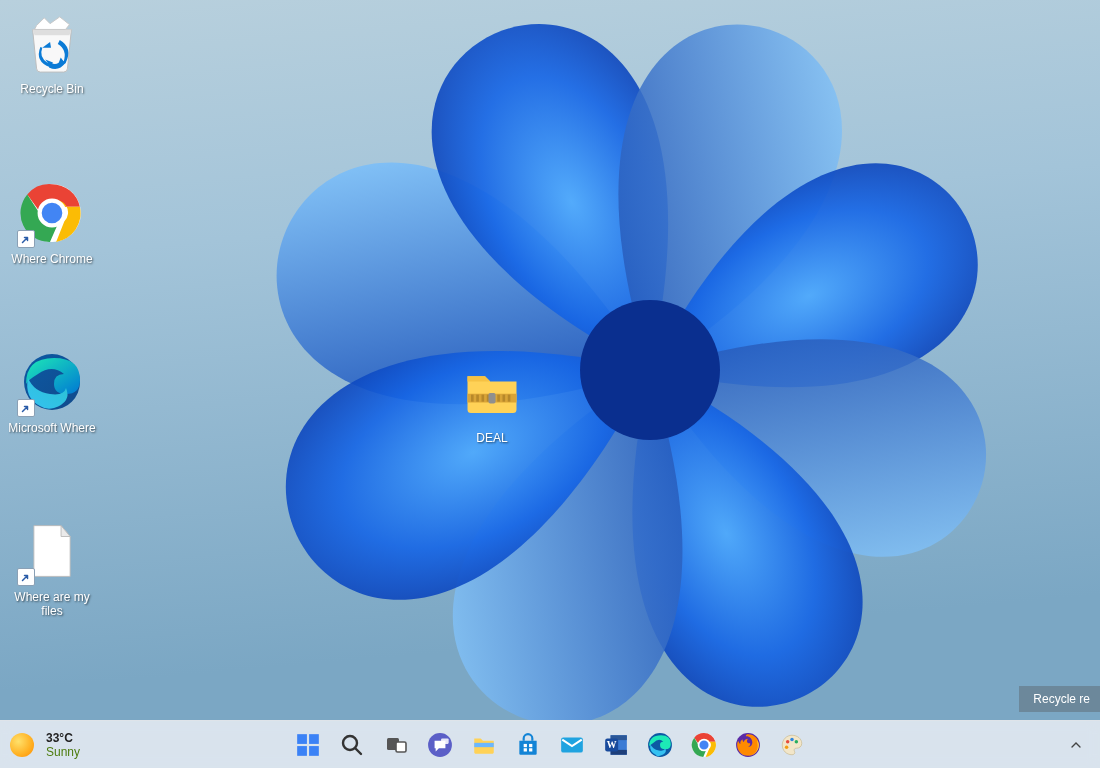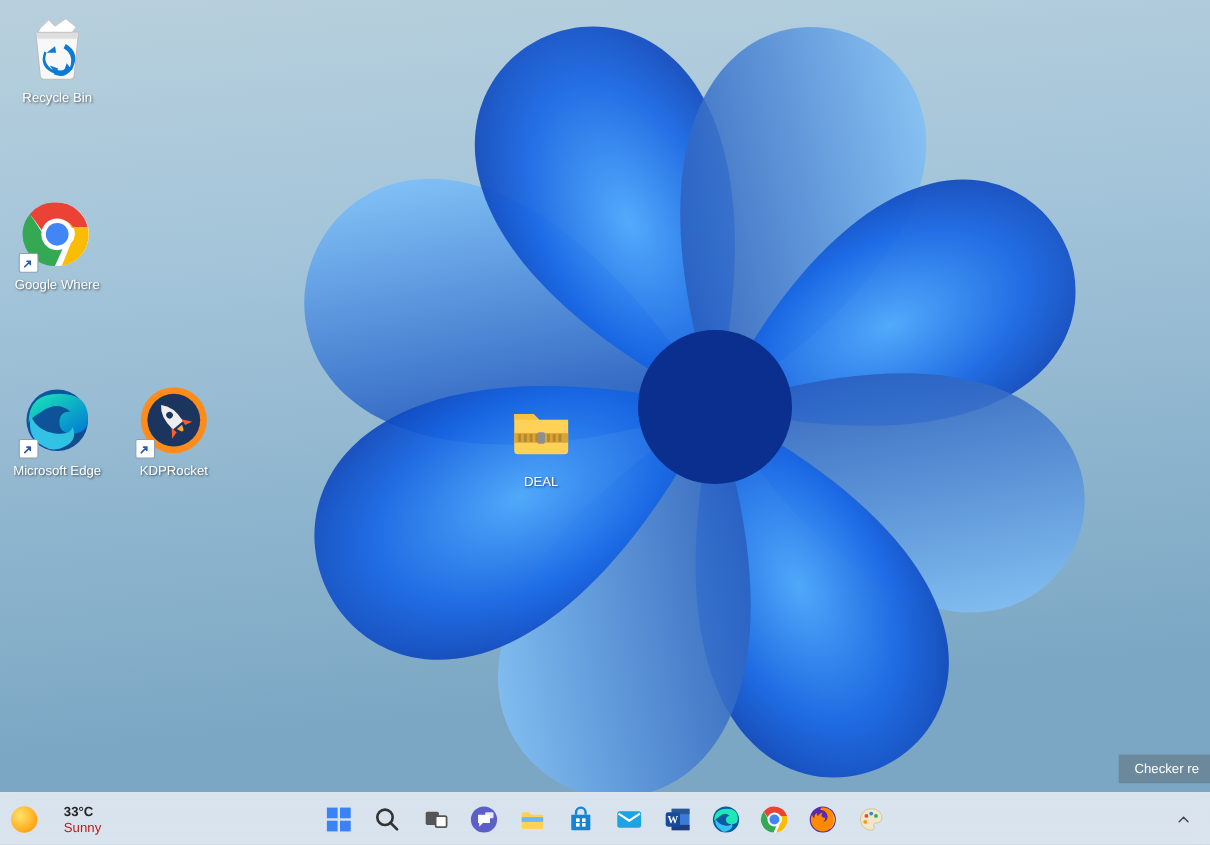--- a/index.html
+++ b/index.html
@@ -35,21 +35,21 @@
     color: #fff; font-size: 12px;
   }
   
   .taskbar {
     position: absolute; left:0; right:0; bottom:0; height:48px;
     background: #f1f3f7cc; backdrop-filter: blur(6px);
     border-top: 1px solid #dfe4ea;
     display:flex; align-items:center;
   }
   .weather {
-    position:absolute; left:10px; top:0; bottom:0; display:flex; align-items:center; gap:24px;
+    position:absolute; left:10px; top:0; bottom:0; display:flex; align-items:center; gap:12px;
     color:#444; font-size:12px;
   }
   .weather .sun { width:24px; height:24px; border-radius:50%;
     background: radial-gradient(circle at 35% 35%, #ffe16b, #ffb022 60%, #ff8a00); }
   .weather .t { line-height:14px; }
   .center-icons {
     margin:0 auto; display:flex; gap:16px; align-items:center;
   }
   .tb {
     width:28px; height:28px; display:flex; align-items:center; justify-content:center; border-radius:4px;
@@ -115,21 +115,21 @@
         <path d="M8 14 L21 34 A12 12 0 0 0 38 42 L30 60 A28 28 0 0 1 8 14" fill="#34a853"></path>
         <circle cx="32" cy="32" r="12" fill="#4285f4"></circle>
           <circle cx="32" cy="32" r="12" fill="none" stroke="#fff" stroke-width="4"></circle>
       </svg>
       <div class="shortcut-arrow">
           <svg viewBox="0 0 24 24">
             <path d="M5 19 L15 9 M15 9 L15 15 M15 9 L9 9" stroke="#2a5ca8" stroke-width="3" fill="none" stroke-linecap="round"></path>
           </svg>
         </div>
     </div>
-    <div class="lbl">Google Where</div>
+    <div class="lbl">Where Chrome</div>
   </div>
 
   <div class="dicon" style="left:2px; top:347px">
     <div class="ic">
       <svg viewBox="0 0 64 64" width="64" height="64">
         <defs>
           <linearGradient id="eg1" x1="0" y1="0" x2="1" y2="1">
               <stop offset="0" stop-color="#0c59a4"></stop>
               <stop offset="1" stop-color="#114a8b"></stop>
             </linearGradient>
@@ -145,45 +145,38 @@
         <circle cx="32" cy="32" r="28" fill="url(#eg1)"></circle>
         <path d="M6 34 Q6 8 34 8 Q60 8 60 30 Q60 44 46 44 Q34 44 34 34 Q34 24 44 24 Q32 14 18 24 Q8 30 6 34" fill="url(#eg2)"></path>
         <path d="M20 56 Q4 48 8 28 Q14 42 30 44 Q44 46 46 38 Q52 52 34 58 Q26 60 20 56" fill="url(#eg3)"></path>
       </svg>
       <div class="shortcut-arrow">
           <svg viewBox="0 0 24 24">
             <path d="M5 19 L15 9 M15 9 L15 15 M15 9 L9 9" stroke="#2a5ca8" stroke-width="3" fill="none" stroke-linecap="round"></path>
           </svg>
         </div>
     </div>
-    <div class="lbl">Microsoft Edge</div>
-  </div>
-
-  <div class="dicon" style="left:108px; top:347px">
-    <div class="ic">
-      <svg viewBox="0 0 64 64" width="64" height="64">
-        <circle cx="32" cy="32" r="30" fill="#ff8c1a"></circle>
-          <circle cx="32" cy="32" r="24" fill="#1b355e"></circle>
-        <g transform="translate(32 32) rotate(-40)">
-          <path d="M0 -18 Q8 -10 6 6 L-6 6 Q-8 -10 0 -18" fill="#eee"></path>
-          <circle cx="0" cy="-6" r="3" fill="#1b355e"></circle>
-          <path d="M-6 4 L-12 12 L-5 10 Z" fill="#ff5a2a"></path>
-            <path d="M6 4 L12 12 L5 10 Z" fill="#ff5a2a"></path>
-          <path d="M-3 8 Q0 18 3 8 Z" fill="#ffae3b"></path>
-        </g>
+    <div class="lbl">Microsoft Where</div>
+  </div>
+
+
+  <div class="dicon" style="left:2px; top:516px">
+    <div class="ic">
+      <svg viewBox="0 0 64 64" width="58" height="64">
+        <path d="M12 4 L42 4 L52 16 L52 60 L12 60 Z" fill="#fff" stroke="#b9b9b9"></path>
+        <path d="M42 4 L42 16 L52 16 Z" fill="#eaeaea" stroke="#b9b9b9"></path>
       </svg>
       <div class="shortcut-arrow">
           <svg viewBox="0 0 24 24">
             <path d="M5 19 L15 9 M15 9 L15 15 M15 9 L9 9" stroke="#2a5ca8" stroke-width="3" fill="none" stroke-linecap="round"></path>
           </svg>
         </div>
     </div>
-    <div class="lbl">KDPRocket</div>
-  </div>
-
+    <div class="lbl">Where are my files</div>
+  </div>
 
 
 
   <div class="dicon" style="left:442px; top:357px">
     <div class="ic">
       <svg viewBox="0 0 64 64" width="66" height="56">
         <path d="M4 14 L24 14 L30 20 L60 20 L60 52 Q60 56 56 56 L8 56 Q4 56 4 52 Z" fill="#ffd257"></path>
         <path d="M4 14 L24 14 L30 20 L4 20 Z" fill="#f6c244"></path>
         <rect x="4" y="34" width="56" height="10" fill="#d9a437"></rect>
         <g fill="#b7882a">
@@ -199,29 +192,29 @@
         <rect x="28" y="33" width="8" height="12" rx="2" fill="#8f8f8f"></rect>
       </svg>
     </div>
     <div class="lbl">DEAL</div>
   </div>
 
 
 </div>
 
 <div class="notif">
-  <span>Checker re</span>
+  <span>Recycle re</span>
 </div>
 
 <div class="taskbar">
   <div class="weather">
     <div class="sun"></div>
     <div class="t">
       <div style="font-weight:600;color:#222">33°C</div>
-      <div style="color:#b91c1c">Sunny</div>
+      <div style="color:#4d7c0f">Sunny</div>
     </div>
   </div>
 
   <div class="center-icons">
 
     <div class="tb" title="Start">
       <svg viewBox="0 0 24 24" width="26" height="26">
         <rect x="2" y="2" width="9" height="9" fill="#3b82f6"></rect>
           <rect x="13" y="2" width="9" height="9" fill="#3b82f6"></rect>
         <rect x="2" y="13" width="9" height="9" fill="#3b82f6"></rect>

